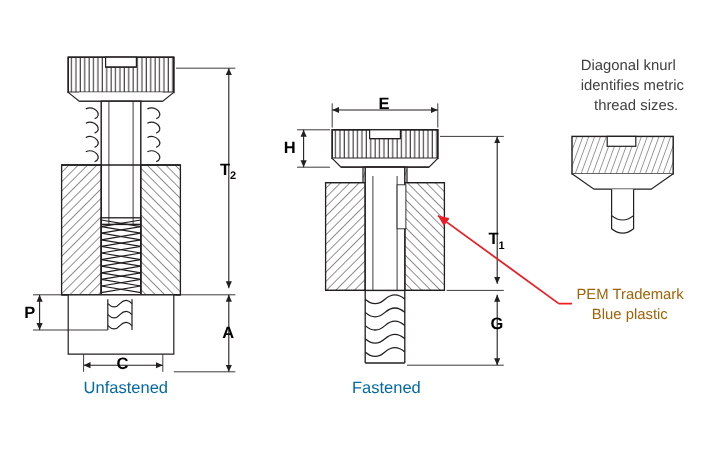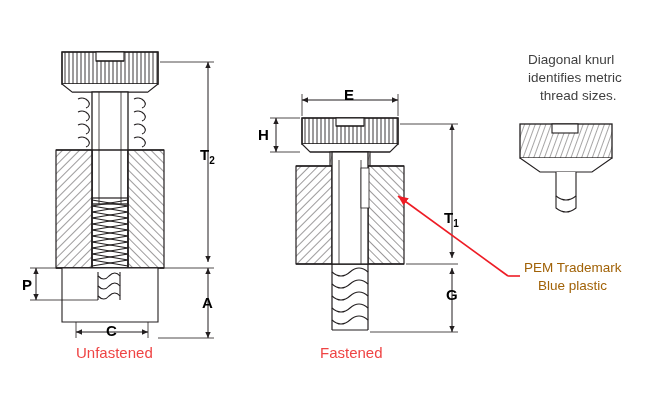--- a/index.html
+++ b/index.html
@@ -17,21 +17,21 @@
   }
   .lbl {
     position: absolute;
     font-family: "Liberation Sans", sans-serif;
     color: #111111;
     white-space: pre;
     line-height: 1.15;
   }
   .caption {
     font-size: 15px;
-    color: #ef4444;
+    color: #0369a1;
   }
   .dim {
     font-size: 15px;
     font-weight: bold;
     color: #000000;
   }
   .dim .sub {
     font-size: 10px;
     vertical-align: sub;
   }

